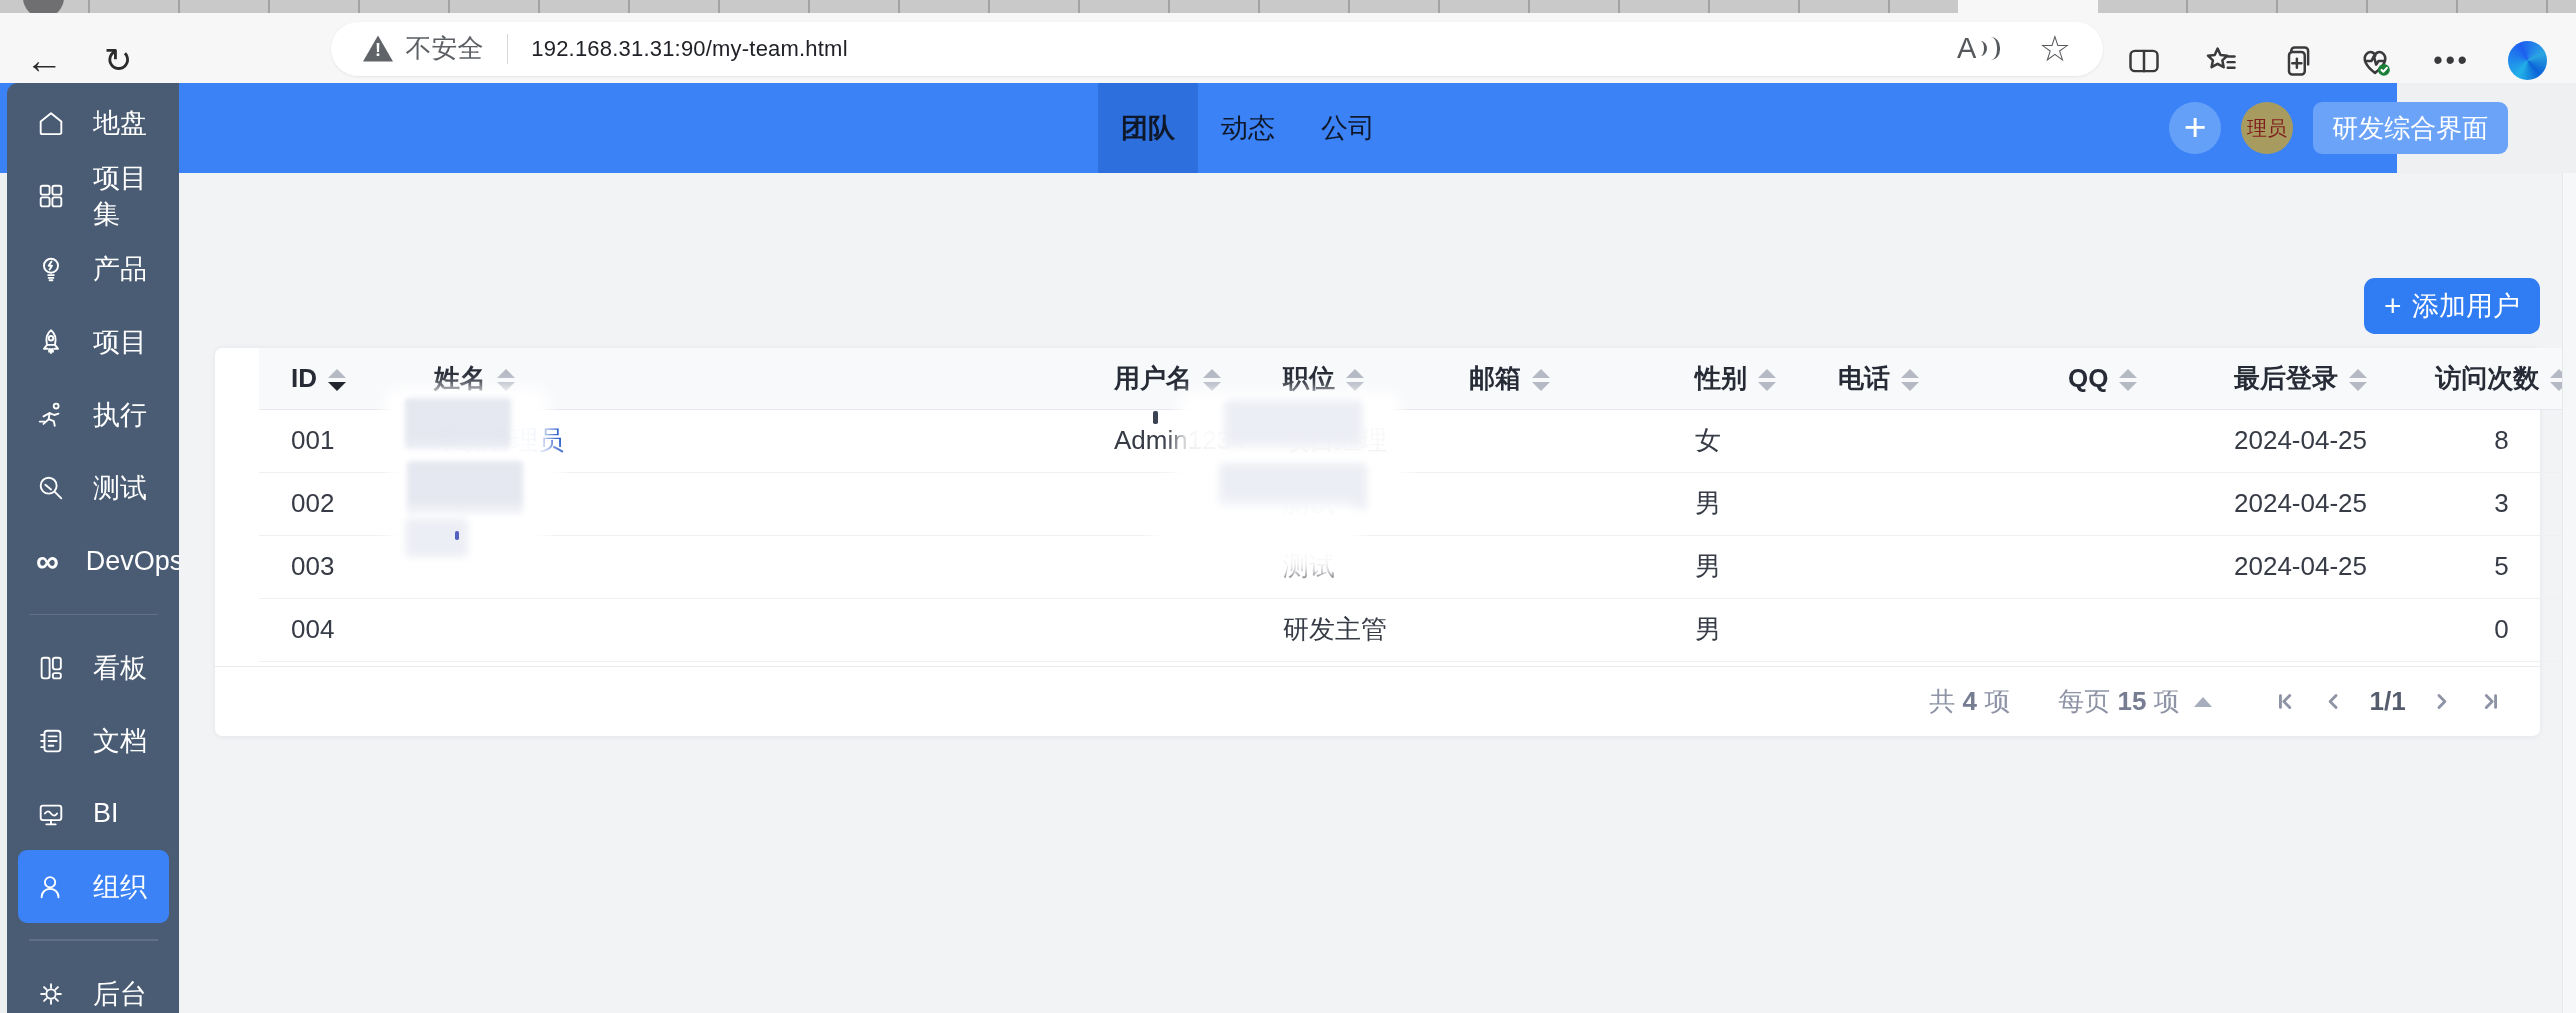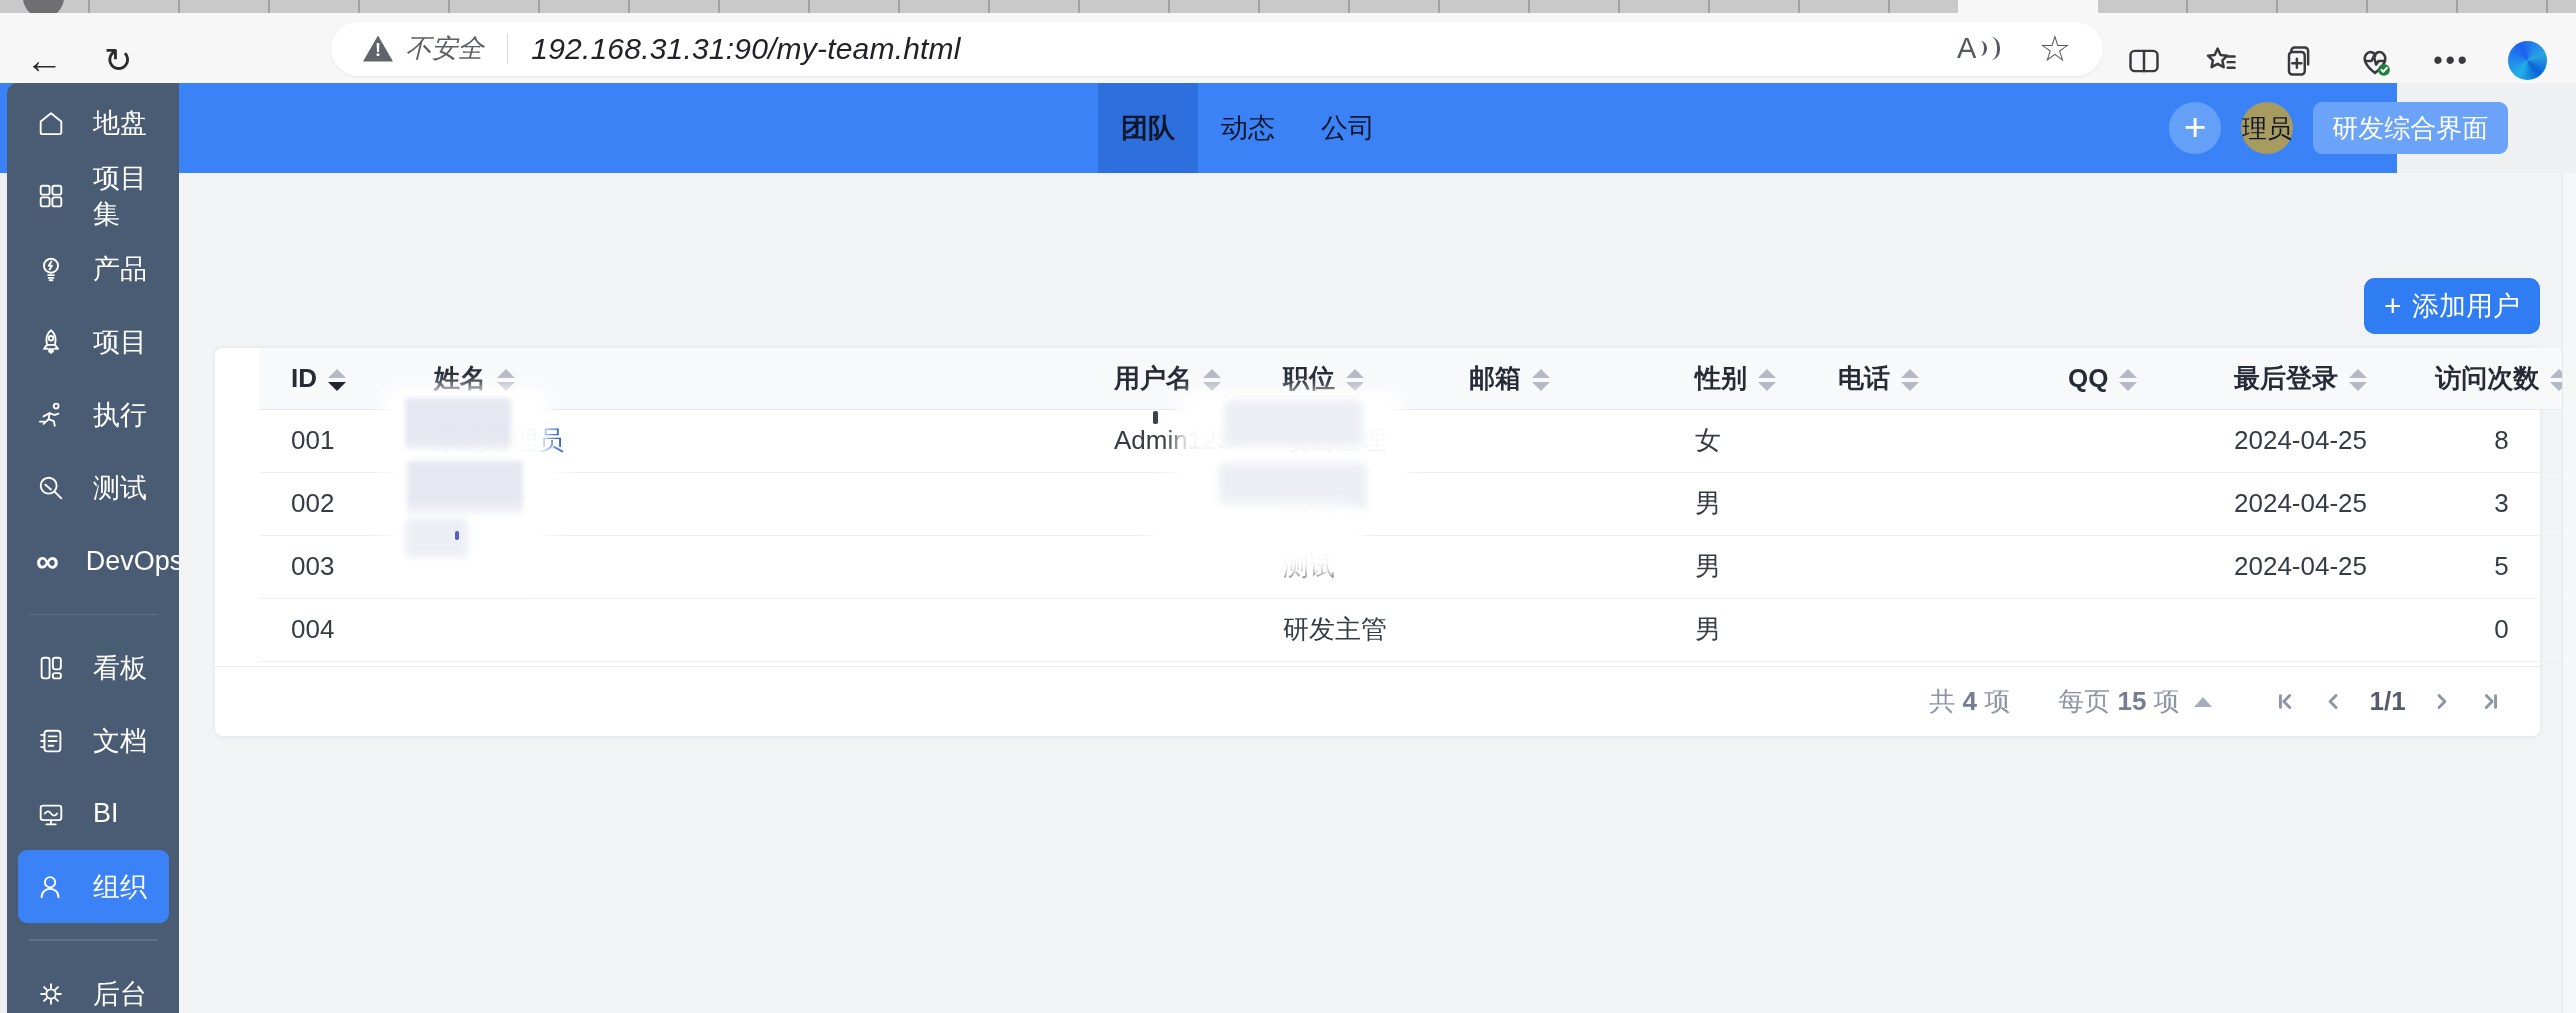--- a/index.html
+++ b/index.html
@@ -15,43 +15,43 @@
   #tabstrip-right { left:2098px; top:0; width:478px; height:12.5px; background:#c9c9c9; border-radius:10.7px 0 0 0;
     background-image:repeating-linear-gradient(90deg, transparent 0 88px, #a3a3a3 88px 90px); }
   #toolbar { left:0; top:12.5px; width:2576px; height:71px; background:#f7f7f8; }
   .tb-icon { color:#2b2b2b; font-size:38px; line-height:71px; cursor:default; }
   #back-btn { left:25px; top:12.5px; }
   #refresh-btn { left:104px; top:12.5px; font-size:34px; }
   #url-pill { left:331px; top:9px; width:1772px; height:54px; background:#ffffff; border-radius:27px;
     box-shadow:0 0.9px 2.7px rgba(0,0,0,0.08); display:flex; align-items:center; padding:0 32px; }
   #warn-tri { width:30px; height:26px; background:#606468; clip-path:polygon(50% 0,100% 100%,0 100%); position:relative; flex:0 0 auto; }
   #warn-tri span { position:absolute; left:0; right:0; top:5.4px; text-align:center; color:#fff; font-size:18px; font-weight:bold; line-height:1; }
-  #security-label { color:#5c6065; font-size:26px; margin-left:12.5px;font-style:italic; }
+  #security-label { color:#5c6065; font-size:26px; margin-left:12.5px; }
   #url-sep { width:1.8px; height:30px; background:#d6d8da; margin:0 23px; }
-  #url-text { color:#202228; font-size:30px; letter-spacing:0.2px;font-style:italic; }
+  #url-text { color:#202228; font-size:22px; letter-spacing:0.2px; }
   #pill-right { margin-left:auto; display:flex; align-items:center; gap:39px; }
   .arc { border-right:3.6px solid #55585c; border-radius:0 10.7px 10.7px 0 / 0 12.5px 12.5px 0; }
   #toolbar-icons { left:2123px; top:12.5px; height:71px; display:flex; align-items:center; gap:36px; }
   .eicon { width:41px; height:41px; display:flex; align-items:center; justify-content:center; }
   .eicon svg { stroke:#3a3a3c; fill:none; stroke-width:2.2; stroke-linecap:round; stroke-linejoin:round; }
   #dots-icon { font-size:27px; color:#3a3a3c; letter-spacing:2.7px; }
   #copilot-icon { width:39px; height:39px; border-radius:50%;
     background:conic-gradient(from 210deg,#22b1e7,#1d5ef0 35%,#2aa5e2 60%,#0b63d8 80%,#22b1e7); }
 
   
   #webpage { left:0; top:83px; width:2576px; height:930px; background:#eef0f2; }
   #navbar { left:179px; top:0; width:2397px; height:90px; background:#3a82f6; display:flex; align-items:center; }
   #nav-section { display:flex; align-items:center; gap:12.5px; margin-left:45px; color:#fff; font-size:28px; }
   #nav-tabs { position:absolute; left:1098px; top:0; height:90px; display:flex; }
   .nav-tab { height:90px; display:flex; align-items:center; padding:0 23px; color:#0f172a; font-size:27px; cursor:pointer; }
   .nav-tab[data-active="true"] { background:#2d6fdd; font-weight:bold; }
   #nav-right { position:absolute; right:68px; top:0; height:90px; display:flex; align-items:center; gap:19.7px; }
   #plus-btn { width:52px; height:52px; border-radius:50%; background:#64a0f8; color:#fff;
     font-size:39px; display:flex; align-items:center; justify-content:center; line-height:1; padding-bottom:3.6px; }
-  #avatar { width:52px; height:52px; border-radius:50%; background:#a89b60; color:#0f172a; font-size:25px;
+  #avatar { width:52px; height:52px; border-radius:50%; background:#a89b60; color:#7f1d1d; font-size:20px;
     display:flex; align-items:center; justify-content:center; }
   #workspace-btn { height:52px; border-radius:9px; background:#6ba3f8; color:#fff; font-size:26px;
     display:flex; align-items:center; padding:0 19.7px;text-align:right; }
 
   #sidebar { left:7.2px; top:0; width:172px; height:930px; background:#4a5c74; border-radius:10.7px 0 0 0; padding-top:3.6px; }
   .side-item { height:73px; display:flex; align-items:center; gap:27px; margin:0 10.7px; padding-left:18px;
     color:#fff; font-size:27px; border-radius:9px; cursor:pointer; }
   .side-item[data-active="true"] { background:#3a82f6; }
   .side-item svg { stroke:#fff; fill:none; stroke-width:2; stroke-linecap:round; stroke-linejoin:round; flex:0 0 auto; }
   .side-item .inf { font-size:32px; font-weight:bold; line-height:1; width:30px; text-align:center; }

